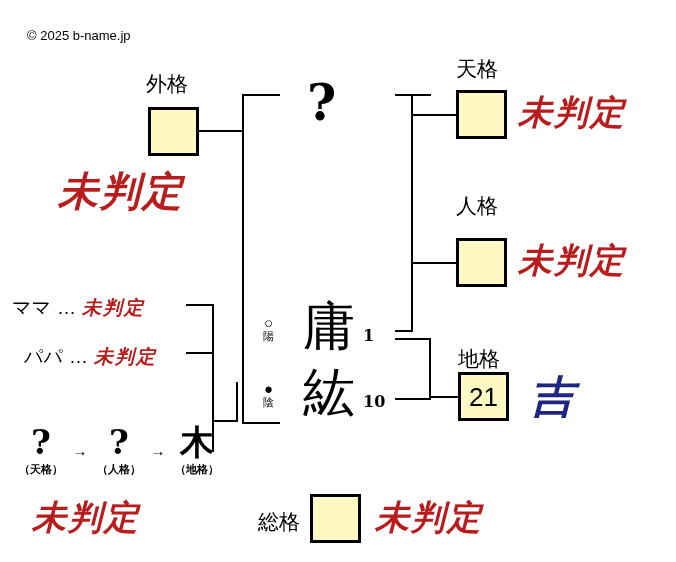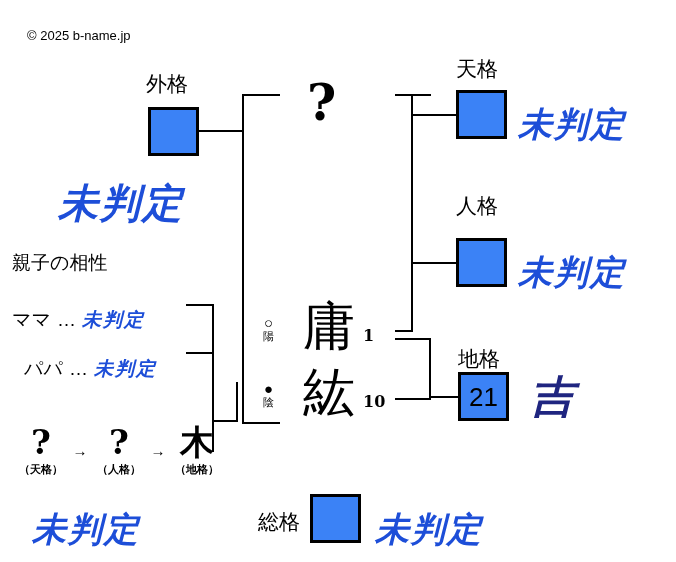--- a/index.html
+++ b/index.html
@@ -35,39 +35,38 @@
   }
 
   
   .kaku-label {
     font-size: 21px;
     white-space: nowrap;
   }
   .kaku-box {
     box-sizing: border-box;
     border: 3px solid #000000;
-    background: #3b82f6;
+    background: #fef9c3;
     display: flex;
     align-items: center;
     justify-content: center;
     font-family: "Liberation Sans", sans-serif;
     font-size: 26px;
     line-height: 1;
   }
   .box-50 { width: 51px; height: 49px; }
 
   
   .verdict {
     font-family: "DejaVu Serif", serif;
     font-style: italic;
     font-weight: bold;
-    color: #1d4ed8;
+    color: #b91c1c;
     white-space: nowrap;
     letter-spacing: 2px;
-    margin-top: 12px;
   }
   .verdict-lg { font-size: 40px; }
   .verdict-md { font-size: 34px; }
   .verdict-sm { font-size: 19px; }
 
   .verdict-good {
     font-family: "DejaVu Serif", serif;
     font-style: italic;
     font-weight: bold;
     color: #1f2580;
@@ -213,21 +212,20 @@
   <div class="abs ln lnh" style="left:429px; top:396px; width:30px;"></div>
 
   <div class="abs kaku-label" style="left:458px; top:345px;">地格</div>
   <div class="abs kaku-box box-50" style="left:458px; top:372px;">21</div>
   <div class="abs verdict-good" style="left:530px; top:368px;">吉</div>
 
   <div class="abs kaku-label" style="left:258px; top:508px;">総格</div>
   <div class="abs kaku-box box-50" style="left:310px; top:494px;"></div>
   <div class="abs verdict verdict-md" style="left:375px; top:495px;">未判定</div>
 
-  <div class="abs" id="compat-title">親子の相性</div>
 
   <div class="abs compat-row" style="left:12px; top:295px;">
     <span class="who">ママ</span>
     <span class="dots">…</span>
     <span class="verdict verdict-sm">未判定</span>
   </div>
 
   <div class="abs compat-row" style="left:24px; top:344px;">
     <span class="who">パパ</span>
     <span class="dots">…</span>

